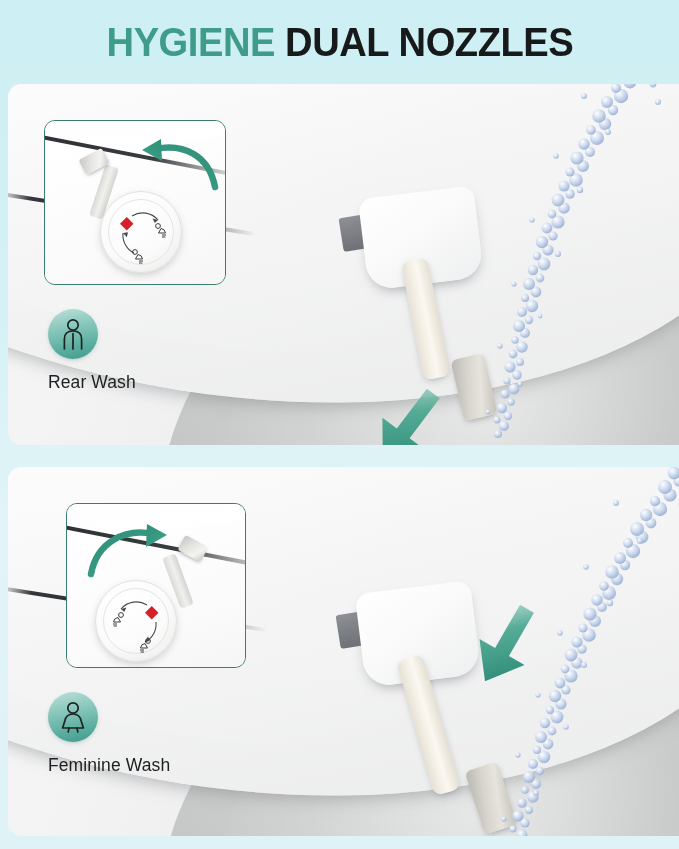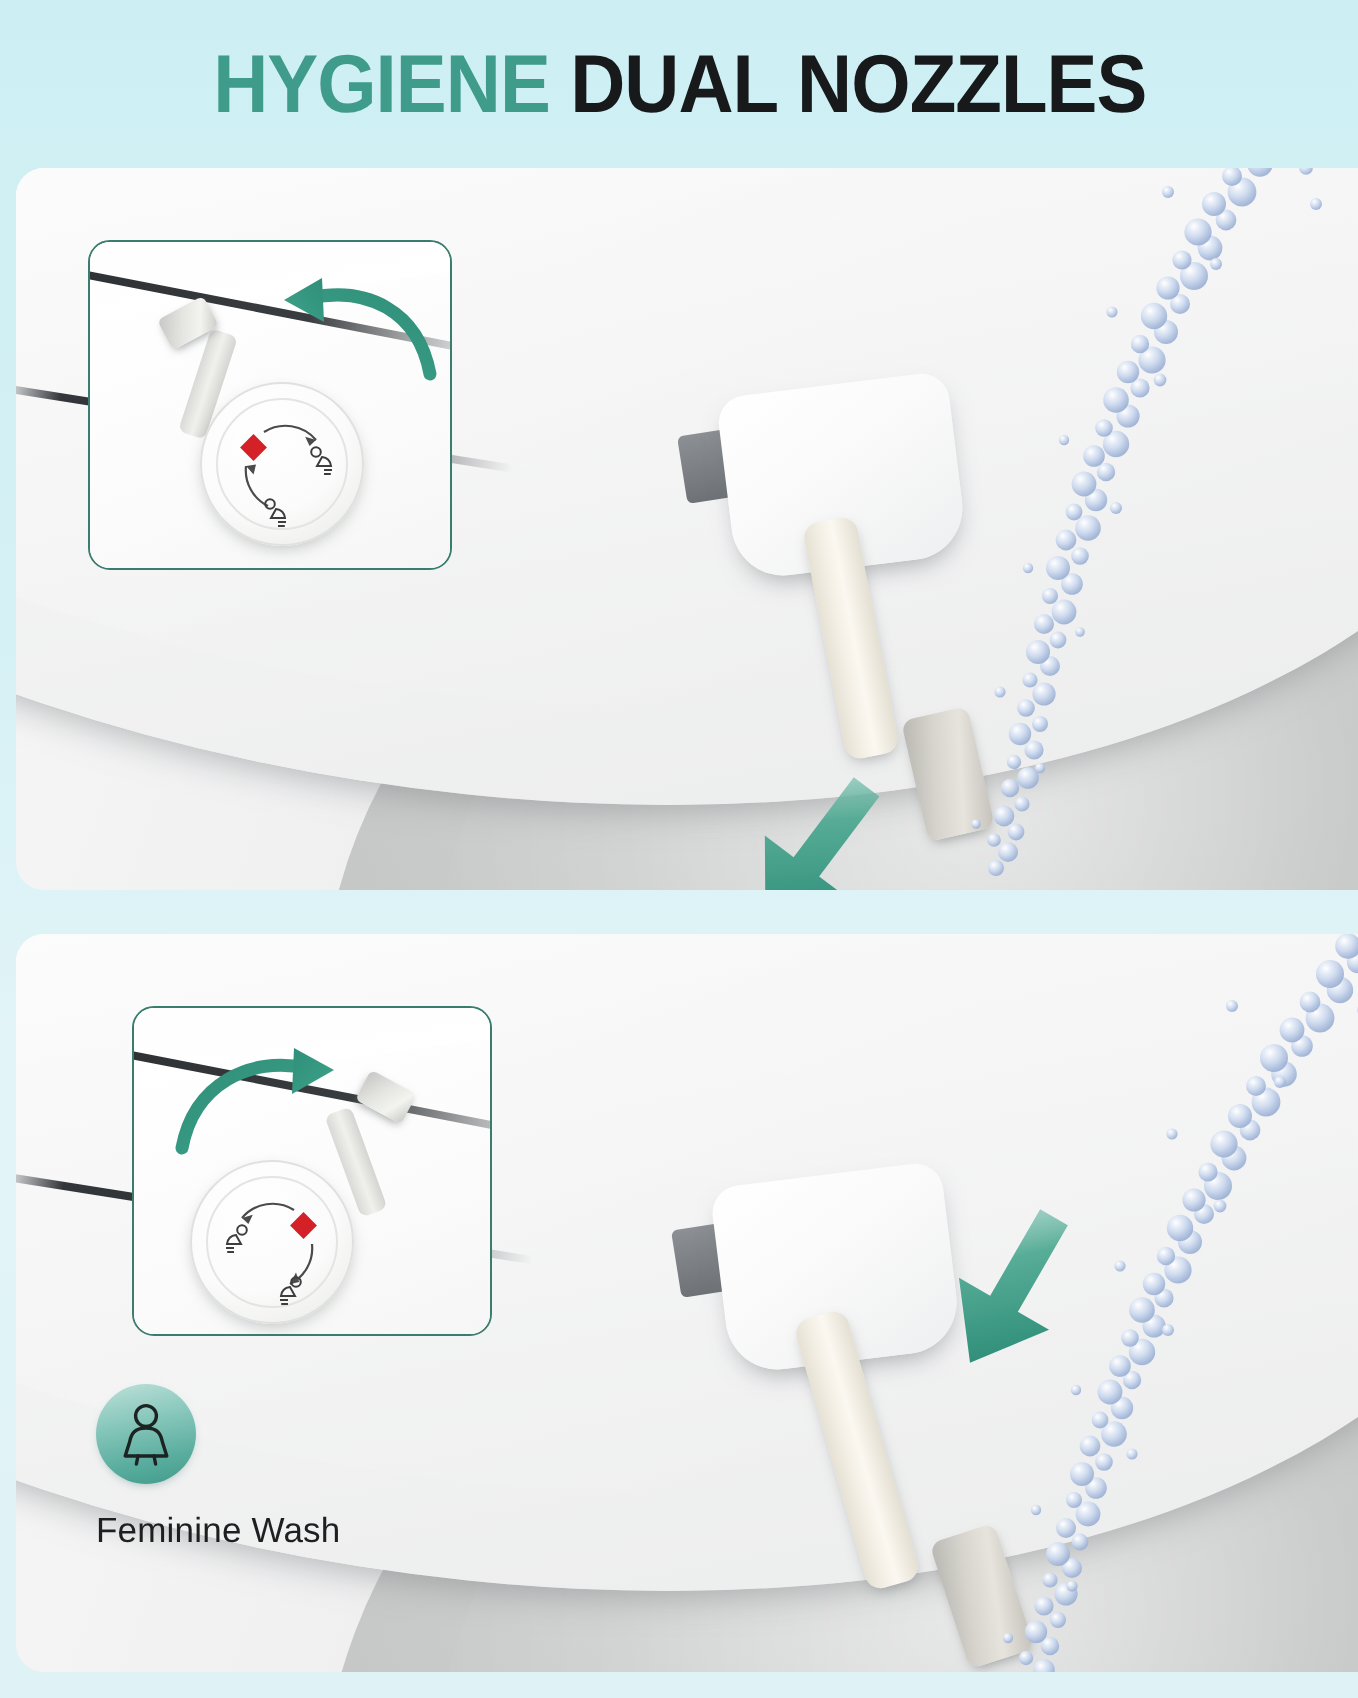--- a/index.html
+++ b/index.html
@@ -422,20 +422,30 @@
               <stop offset="100%" stop-color="#3fa389"></stop>
             </linearGradient>
           </defs>
           <path d="M86 50 C 80 18, 54 6, 26 12" fill="none" stroke="url(#cgR)" stroke-width="6.5" stroke-linecap="round"></path>
           <path d="M32 2 L13 13 L33 24 Z" fill="url(#cgR)"></path>
         </svg>
       </div>
     </div>
   </div>
 
+  <div class="label-group">
+    <div class="badge">
+      <svg width="28" height="32" viewBox="0 0 28 32">
+        <circle cx="14" cy="7" r="5.2" fill="none" stroke="#1d2322" stroke-width="1.7"></circle>
+        <path d="M14 13 C 7.5 13, 5.4 17, 5.4 21 L5.4 31 M14 13 C 20.5 13, 22.6 17, 22.6 21 L22.6 31" fill="none" stroke="#1d2322" stroke-width="1.7" stroke-linecap="round"></path>
+        <path d="M14 15.5 L14 31" fill="none" stroke="#1d2322" stroke-width="1.7" stroke-linecap="round"></path>
+      </svg>
+    </div>
+    <div class="label-text">Rear Wash</div>
+  </div>
 </div>
 
 <div class="panel" id="panel-feminine">
   <div class="scene">
 
     <div class="wall"></div>
     <div class="bowl"></div>
     <div class="bowl-shade"></div>
     <div class="seat"></div>
     <div class="seat-hl"></div>

